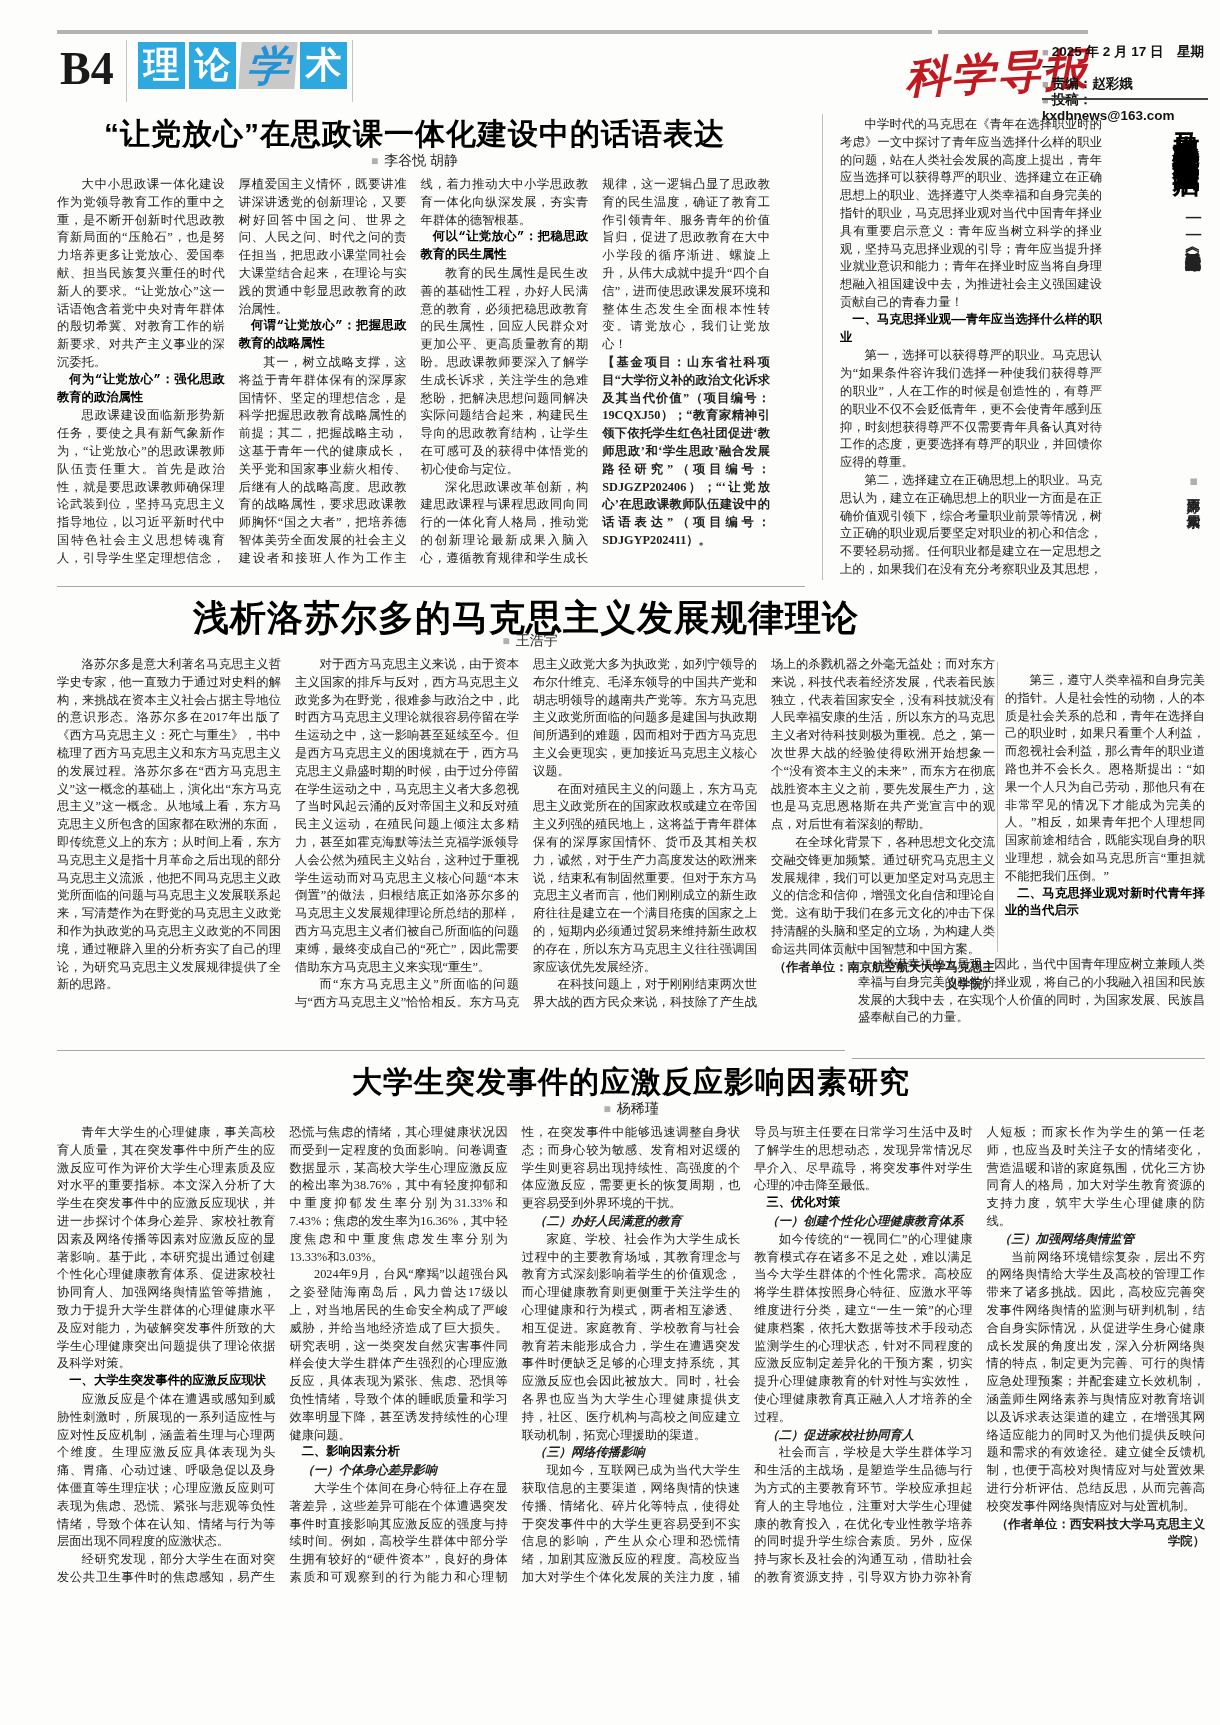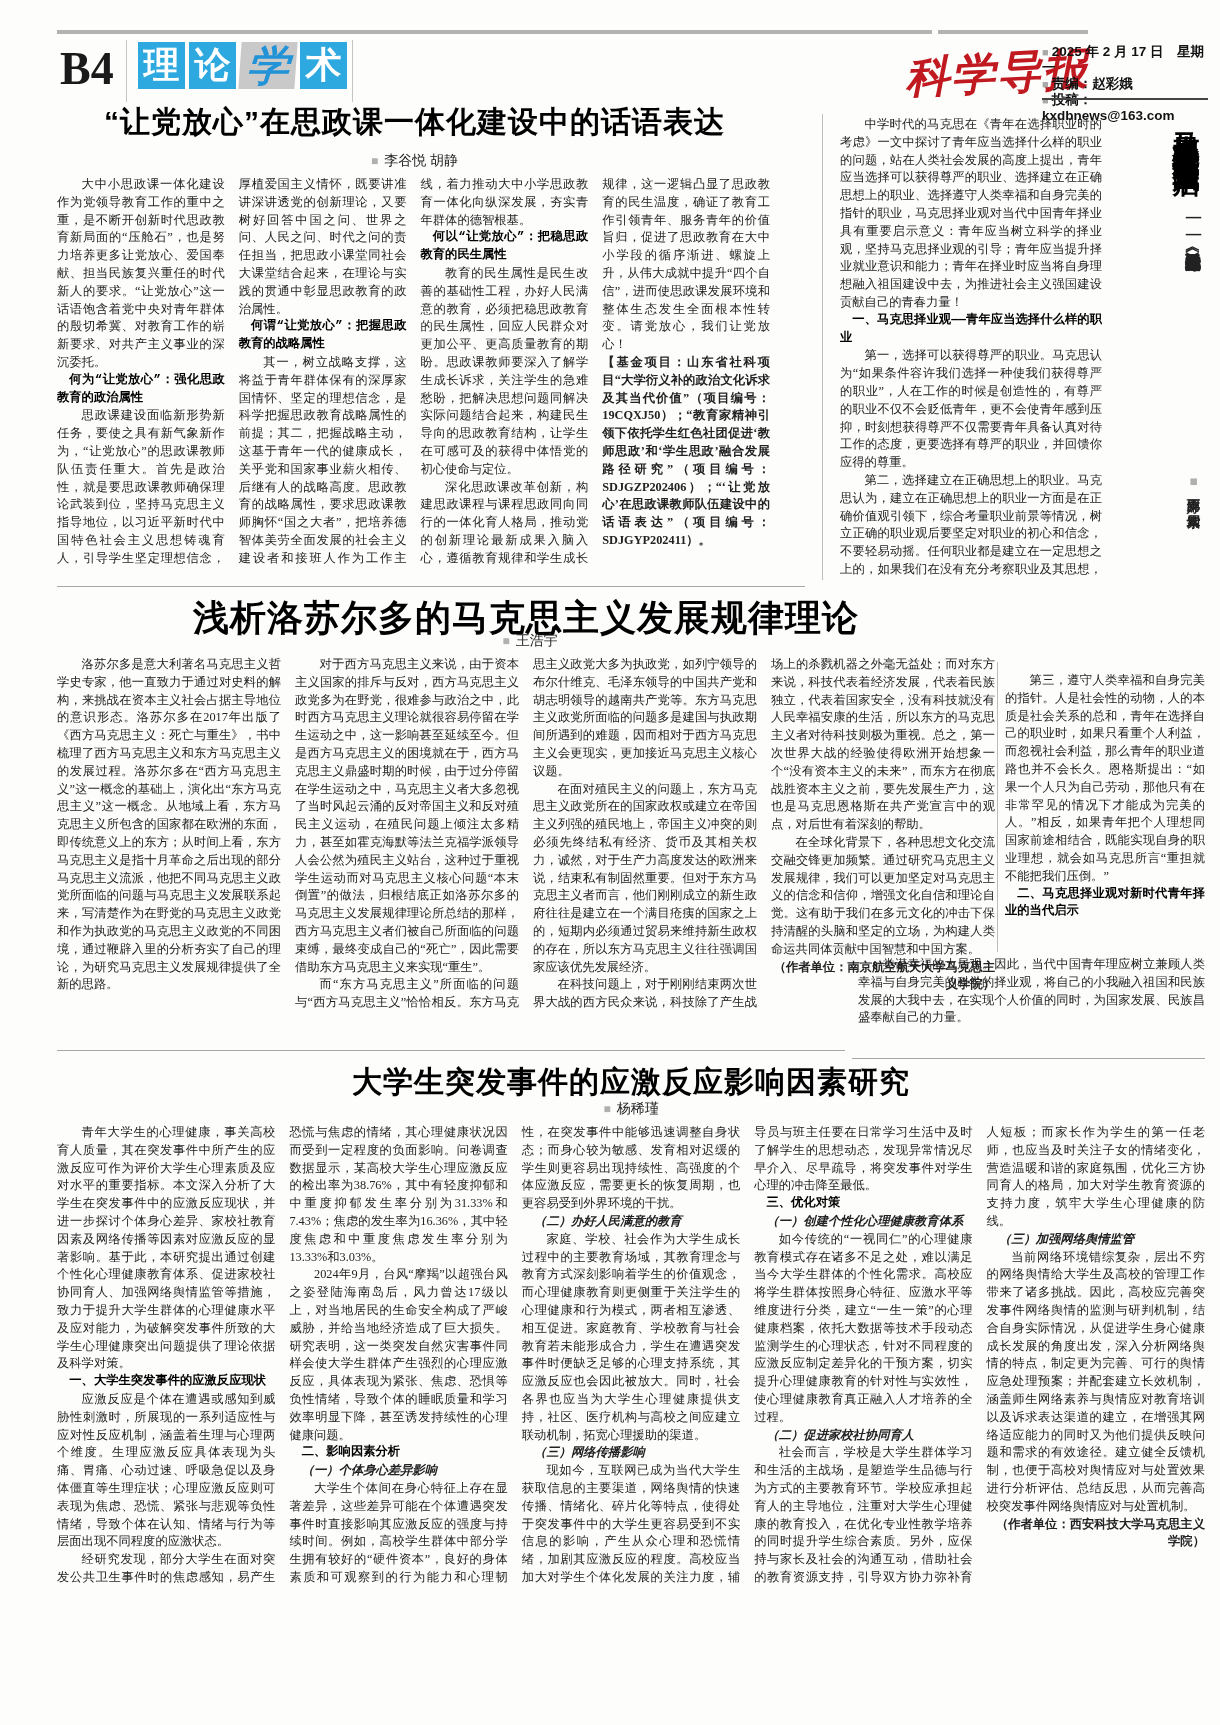--- a/index.html
+++ b/index.html
@@ -63,21 +63,21 @@
 
   <div class="abs masthead" style="left:905px;top:44px;">科学导报</div>
 
   <div class="abs hinfo sans" style="left:1042px;top:44px;width:170px;">
     <div><span class="sq">■</span><span>2025 年 2 月 17 日　星期一</span></div>
     <div><span class="sq">■</span><span>责编：赵彩娥</span></div>
     <div><span class="sq">■</span><span>投稿：kxdbnews@163.com</span></div>
   </div>
   <div class="abs hunderline" style="left:1042px;top:98px;width:166px;"></div>
 
-  <div class="abs a-title sans" style="left:57px;top:102px;width:715px;font-size:30px;">“让党放心”在思政课一体化建设中的话语表达</div>
+  <div class="abs a-title sans" style="left:57px;top:114px;width:715px;font-size:30px;">“让党放心”在思政课一体化建设中的话语表达</div>
   <div class="abs byline sans" style="left:57px;top:152px;width:715px;"><span class="sq">■</span><span>李谷悦  胡静</span></div>
   <div class="abs body-cols" style="left:57px;top:176px;width:713px;height:404px;column-count:4;">
       <p class="t-p">大中小思政课一体化建设作为党领导教育工作的重中之重，是不断开创新时代思政教育新局面的“压舱石”，也是努力培养更多让党放心、爱国奉献、担当民族复兴重任的时代新人的要求。“让党放心”这一话语饱含着党中央对青年群体的殷切希冀、对教育工作的崭新要求、对共产主义事业的深沉委托。</p>
       <p class="t-h">何为“让党放心”：强化思政教育的政治属性</p>
       <p class="t-p">思政课建设面临新形势新任务，要使之具有新气象新作为，“让党放心”的思政课教师队伍责任重大。首先是政治性，就是要思政课教师确保理论武装到位，坚持马克思主义指导地位，以习近平新时代中国特色社会主义思想铸魂育人，引导学生坚定理想信念，厚植爱国主义情怀，既要讲准讲深讲透党的创新理论，又要树好回答中国之问、世界之问、人民之问、时代之问的责任担当，把思政小课堂同社会大课堂结合起来，在理论与实践的贯通中彰显思政教育的政治属性。</p>
       <p class="t-h">何谓“让党放心”：把握思政教育的战略属性</p>
       <p class="t-p">其一，树立战略支撑，这将益于青年群体保有的深厚家国情怀、坚定的理想信念，是科学把握思政教育战略属性的前提；其二，把握战略主动，这基于青年一代的健康成长，关乎党和国家事业薪火相传、后继有人的战略高度。思政教育的战略属性，要求思政课教师胸怀“国之大者”，把培养德智体美劳全面发展的社会主义建设者和接班人作为工作主线，着力推动大中小学思政教育一体化向纵深发展，夯实青年群体的德智根基。</p>
       <p class="t-h">何以“让党放心”：把稳思政教育的民生属性</p>
       <p class="t-p">教育的民生属性是民生改善的基础性工程，办好人民满意的教育，必须把稳思政教育的民生属性，回应人民群众对更加公平、更高质量教育的期盼。思政课教师要深入了解学生成长诉求，关注学生的急难愁盼，把解决思想问题同解决实际问题结合起来，构建民生导向的思政教育结构，让学生在可感可及的获得中体悟党的初心使命与定位。</p>
       <p class="t-p">深化思政课改革创新，构建思政课程与课程思政同向同行的一体化育人格局，推动党的创新理论最新成果入脑入心，遵循教育规律和学生成长规律，这一逻辑凸显了思政教育的民生温度，确证了教育工作引领青年、服务青年的价值旨归，促进了思政教育在大中小学段的循序渐进、螺旋上升，从伟大成就中提升“四个自信”，进而使思政课发展环境和整体生态发生全面根本性转变。请党放心，我们让党放心！</p>
@@ -109,21 +109,21 @@
       <p class="t-p">类谋幸福的大局观。因此，当代中国青年理应树立兼顾人类幸福与自身完美的科学的择业观，将自己的小我融入祖国和民族发展的大我中去，在实现个人价值的同时，为国家发展、民族昌盛奉献自己的力量。</p>
     </div>
   <div class="abs hr" style="left:852px;top:1058px;width:353px;"></div>
 
   <div class="abs a-title sans" style="left:57px;top:594px;width:938px;font-size:36px;">浅析洛苏尔多的马克思主义发展规律理论</div>
   <div class="abs byline sans" style="left:61px;top:632px;width:938px;"><span class="sq">■</span><span>王浩宇</span></div>
   <div class="abs body-cols" style="left:57px;top:656px;width:938px;height:388px;column-count:4;">
       <p class="t-p">洛苏尔多是意大利著名马克思主义哲学史专家，他一直致力于通过对史料的解构，来挑战在资本主义社会占据主导地位的意识形态。洛苏尔多在2017年出版了《西方马克思主义：死亡与重生》，书中梳理了西方马克思主义和东方马克思主义的发展过程。洛苏尔多在“西方马克思主义”这一概念的基础上，演化出“东方马克思主义”这一概念。从地域上看，东方马克思主义所包含的国家都在欧洲的东面，即传统意义上的东方；从时间上看，东方马克思主义是指十月革命之后出现的部分马克思主义流派，他把不同马克思主义政党所面临的问题与马克思主义发展联系起来，写清楚作为在野党的马克思主义政党和作为执政党的马克思主义政党的不同困境，通过鞭辟入里的分析夯实了自己的理论，为研究马克思主义发展规律提供了全新的思路。</p>
       <p class="t-p">对于西方马克思主义来说，由于资本主义国家的排斥与反对，西方马克思主义政党多为在野党，很难参与政治之中，此时西方马克思主义理论就很容易停留在学生运动之中，这一影响甚至延续至今。但是西方马克思主义的困境就在于，西方马克思主义鼎盛时期的时候，由于过分停留在学生运动之中，马克思主义者大多忽视了当时风起云涌的反对帝国主义和反对殖民主义运动，在殖民问题上倾注太多精力，甚至如霍克海默等法兰克福学派领导人会公然为殖民主义站台，这种过于重视学生运动而对马克思主义核心问题“本末倒置”的做法，归根结底正如洛苏尔多的马克思主义发展规律理论所总结的那样，西方马克思主义者们被自己所面临的问题束缚，最终变成自己的“死亡”，因此需要借助东方马克思主义来实现“重生”。</p>
       <p class="t-p">而“东方马克思主义”所面临的问题与“西方马克思主义”恰恰相反。东方马克思主义政党大多为执政党，如列宁领导的布尔什维克、毛泽东领导的中国共产党和胡志明领导的越南共产党等。东方马克思主义政党所面临的问题多是建国与执政期间所遇到的难题，因而相对于西方马克思主义会更现实，更加接近马克思主义核心议题。</p>
-      <p class="t-p">在面对殖民主义的问题上，东方马克思主义政党所在的国家政权或建立在帝国主义列强的殖民地上，帝国主义冲突的则必须先终结私有经济、货币及其相关权力，诚然，对于生产力高度发达的欧洲来说，结束私有制固然重要。但对于东方马克思主义者而言，他们刚刚成立的新生政府往往是建立在一个满目疮痍的国家之上的，短期内必须通过贸易来维持新生政权的存在，所以东方马克思主义往往强调国家应该优先发展经济。</p>
+      <p class="t-p">在面对殖民主义的问题上，东方马克思主义政党所在的国家政权或建立在帝国主义列强的殖民地上，这将益于青年群体保有的深厚家国情怀、货币及其相关权力，诚然，对于生产力高度发达的欧洲来说，结束私有制固然重要。但对于东方马克思主义者而言，他们刚刚成立的新生政府往往是建立在一个满目疮痍的国家之上的，短期内必须通过贸易来维持新生政权的存在，所以东方马克思主义往往强调国家应该优先发展经济。</p>
       <p class="t-p">在科技问题上，对于刚刚结束两次世界大战的西方民众来说，科技除了产生战场上的杀戮机器之外毫无益处；而对东方来说，科技代表着经济发展，代表着民族独立，代表着国家安全，没有科技就没有人民幸福安康的生活，所以东方的马克思主义者对待科技则极为重视。总之，第一次世界大战的经验使得欧洲开始想象一个“没有资本主义的未来”，而东方在彻底战胜资本主义之前，要先发展生产力，这也是马克思恩格斯在共产党宣言中的观点，对后世有着深刻的帮助。</p>
       <p class="t-p">在全球化背景下，各种思想文化交流交融交锋更加频繁。通过研究马克思主义发展规律，我们可以更加坚定对马克思主义的信念和信仰，增强文化自信和理论自觉。这有助于我们在多元文化的冲击下保持清醒的头脑和坚定的立场，为构建人类命运共同体贡献中国智慧和中国方案。</p>
       <p class="t-author">（作者单位：南京航空航天大学马克思主义学院）</p>
     </div>
 
   <div class="abs hr" style="left:57px;top:1050px;width:788px;"></div>
 
   <div class="abs a-title sans" style="left:57px;top:1062px;width:1148px;font-size:30px;">大学生突发事件的应激反应影响因素研究</div>
   <div class="abs byline sans" style="left:57px;top:1100px;width:1148px;"><span class="sq">■</span><span>杨稀瑾</span></div>
   <div class="abs body-cols" style="left:57px;top:1124px;width:1148px;height:578px;column-count:5;">

